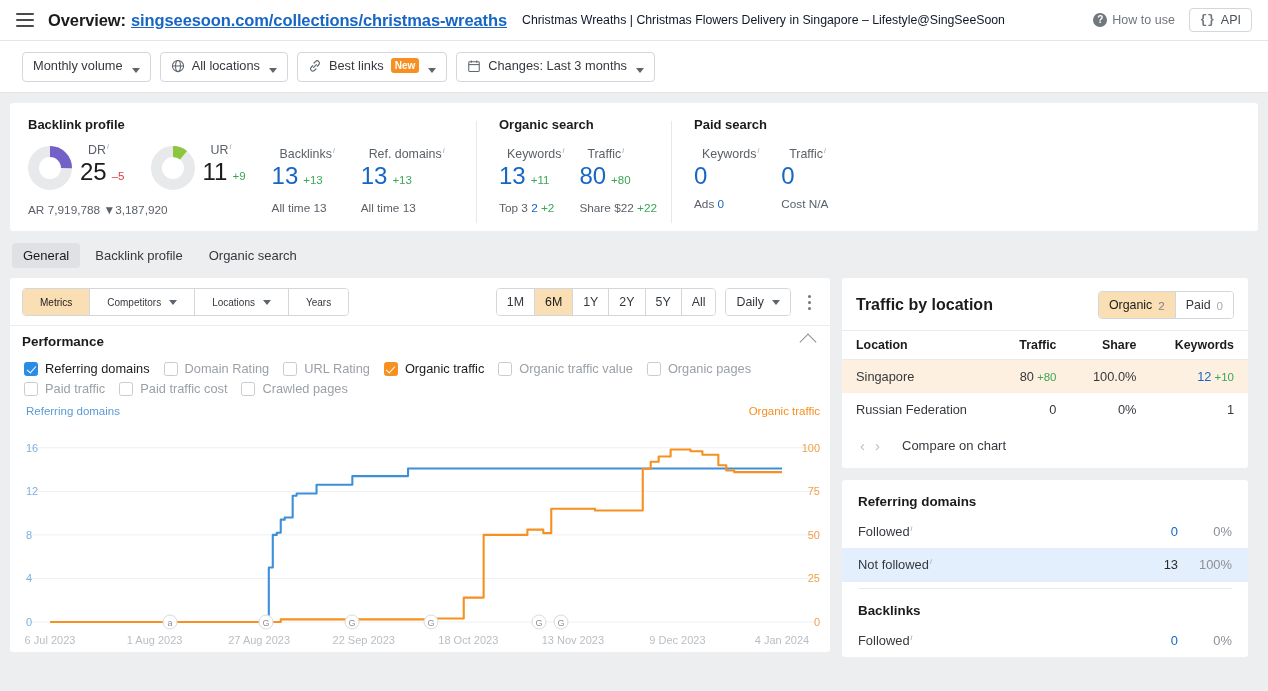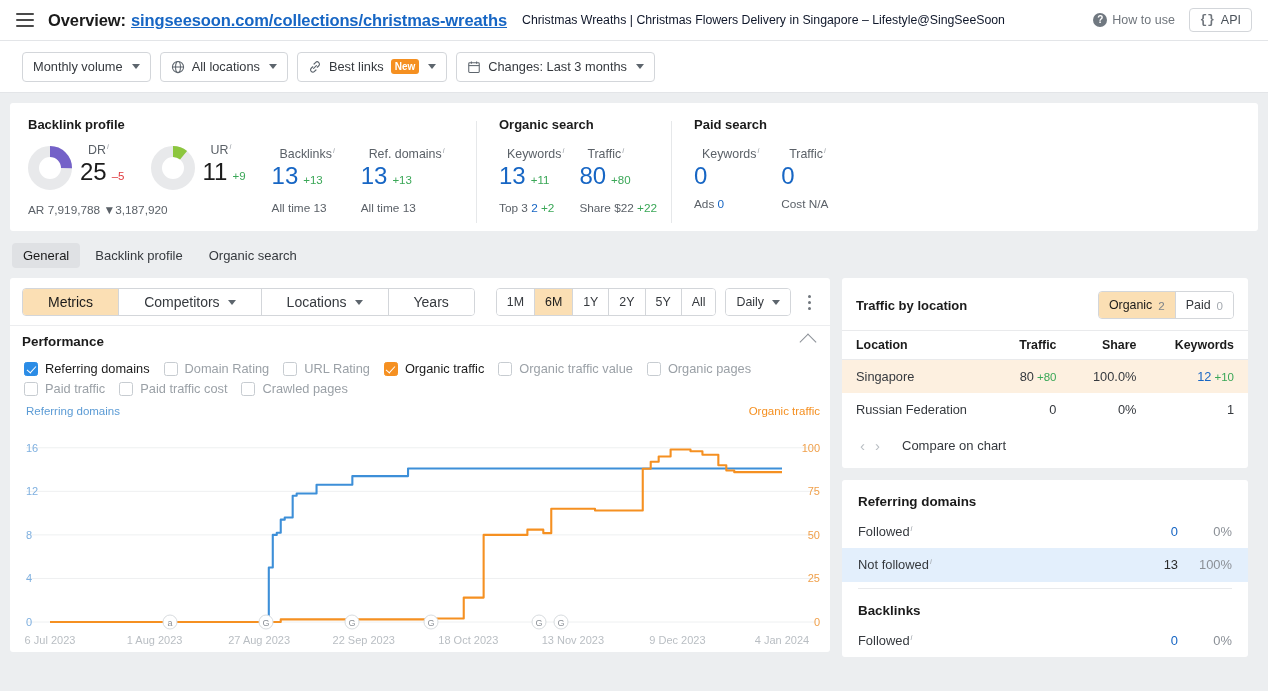--- a/index.html
+++ b/index.html
@@ -40,21 +40,21 @@
              align-items: center; gap: 6px; color: #4a5159; font-size: 12.5px; cursor: pointer; background:#fff;}
   .api-brace { color: #6f757c; font-weight: bold; font-size: 12.5px; font-family: "Liberation Mono", monospace;}
 
   
   .filterbar {
     height: 52px; background: #fff; display: flex; align-items: center;
     padding: 0 22px; gap: 9px; border-bottom: 1px solid #e3e5e8;
   }
   .fbtn {
     height: 30px; border: 1px solid #d3d6da; border-radius: 4px; background: #fff;
-    display: inline-flex; align-items: center; gap: 7px; padding: 0 10px;
+    display: inline-flex; align-items: flex-end; gap: 7px; padding: 8px 10px;
     font-size: 12.8px; color: #35393e; cursor: pointer; white-space: nowrap;
   }
   .caret { width: 0; height: 0; border-left: 4px solid transparent; border-right: 4px solid transparent;
            border-top: 5px solid #5d656d; margin-left: 2px;}
   .newbadge { background: #f59021; color: #fff; font-size: 10px; font-weight: bold; border-radius: 3px;
               padding: 1px 4px; line-height: 13px; }
   .ic { width: 14px; height: 14px; display: inline-block; color: #5d656d; flex: 0 0 auto;}
 
   
   .metricstrip {
@@ -85,21 +85,21 @@
   .sectab.active { background: #dfe1e4; color: #1b1b1b; }
 
   
   .cols { display: flex; gap: 12px; padding: 0 10px; align-items: flex-start;}
   .leftcol { width: 820px; background: #fff; border-radius: 3px; }
   .rightcol { width: 406px; display: flex; flex-direction: column; gap: 12px;}
   .panel { background: #fff; border-radius: 3px; }
 
   .chart-toolbar { display: flex; align-items: center; padding: 10px 12px 9px 12px; }
   .segmented { display: inline-flex; border: 1px solid #d3d6da; border-radius: 4px; overflow: hidden; height: 28px;}
-  .segmented > div { display: flex; align-items: center; padding: 0 25px; font-size: 14px; color: #35393e;
+  .segmented > div { display: flex; align-items: center; padding: 0 17px; font-size: 10px; color: #35393e;
                      border-right: 1px solid #d3d6da; cursor: pointer; background:#fff; gap: 6px; white-space: nowrap;}
   .segmented > div:last-child { border-right: none; }
   .segmented > div.sel { background: #fbdfb4; color: #1b1b1b; }
   .tb-right { margin-left: auto; display: flex; align-items: center; gap: 9px;}
   .tb-small > div { padding: 0 10px; font-size: 12.4px;}
   .dots { width: 18px; height: 24px; display: flex; flex-direction: column; justify-content: center;
           align-items: center; gap: 3px; cursor: pointer;}
   .dots i { width: 3px; height: 3px; background: #6f757c; border-radius: 50%; display:block;}
 
   .perf-hdr { display: flex; align-items: center; padding: 8px 12px 4px 12px; border-top: 1px solid #ecedef;}
@@ -118,21 +118,21 @@
     border: solid #fff; border-width: 0 1.8px 1.8px 0; transform: rotate(42deg);
   }
   .chk .t { color: #9ba1a7; }
   .chk.checked .t { color: #1b1b1b; }
 
   .chartwrap { position: relative; height: 250px; margin-top: 2px;}
   .chart-svg { display: block; }
 
   
   .p-hdr { display: flex; align-items: center; padding: 13px 14px 11px 14px;}
-  .p-title { font-size: 13px; font-weight: bold; color: #1b1b1b;}
+  .p-title { font-size: 16px; font-weight: bold; color: #1b1b1b;}
   .p-seg { margin-left: auto; }
   .tbl { width: 100%; border-collapse: collapse; }
   .tbl th { font-size: 12.4px; font-weight: bold; color: #1b1b1b; padding: 7px 14px; text-align: right;
             border-top: 1px solid #e9eaec; border-bottom: 1px solid #e9eaec; white-space: nowrap;}
   .tbl th:first-child { text-align: left; }
   .tbl td { font-size: 12.8px; padding: 9px 14px; text-align: right; color: #35393e; white-space: nowrap;}
   .tbl td:first-child { text-align: left; margin-left: 16px; }
   .tbl tr.hl td { background: #fdf0e0; }
   .num-b { color: #1766c4; }
   .num-g { color: #3aa757; font-size: 11.5px; margin-left: 3px;}

